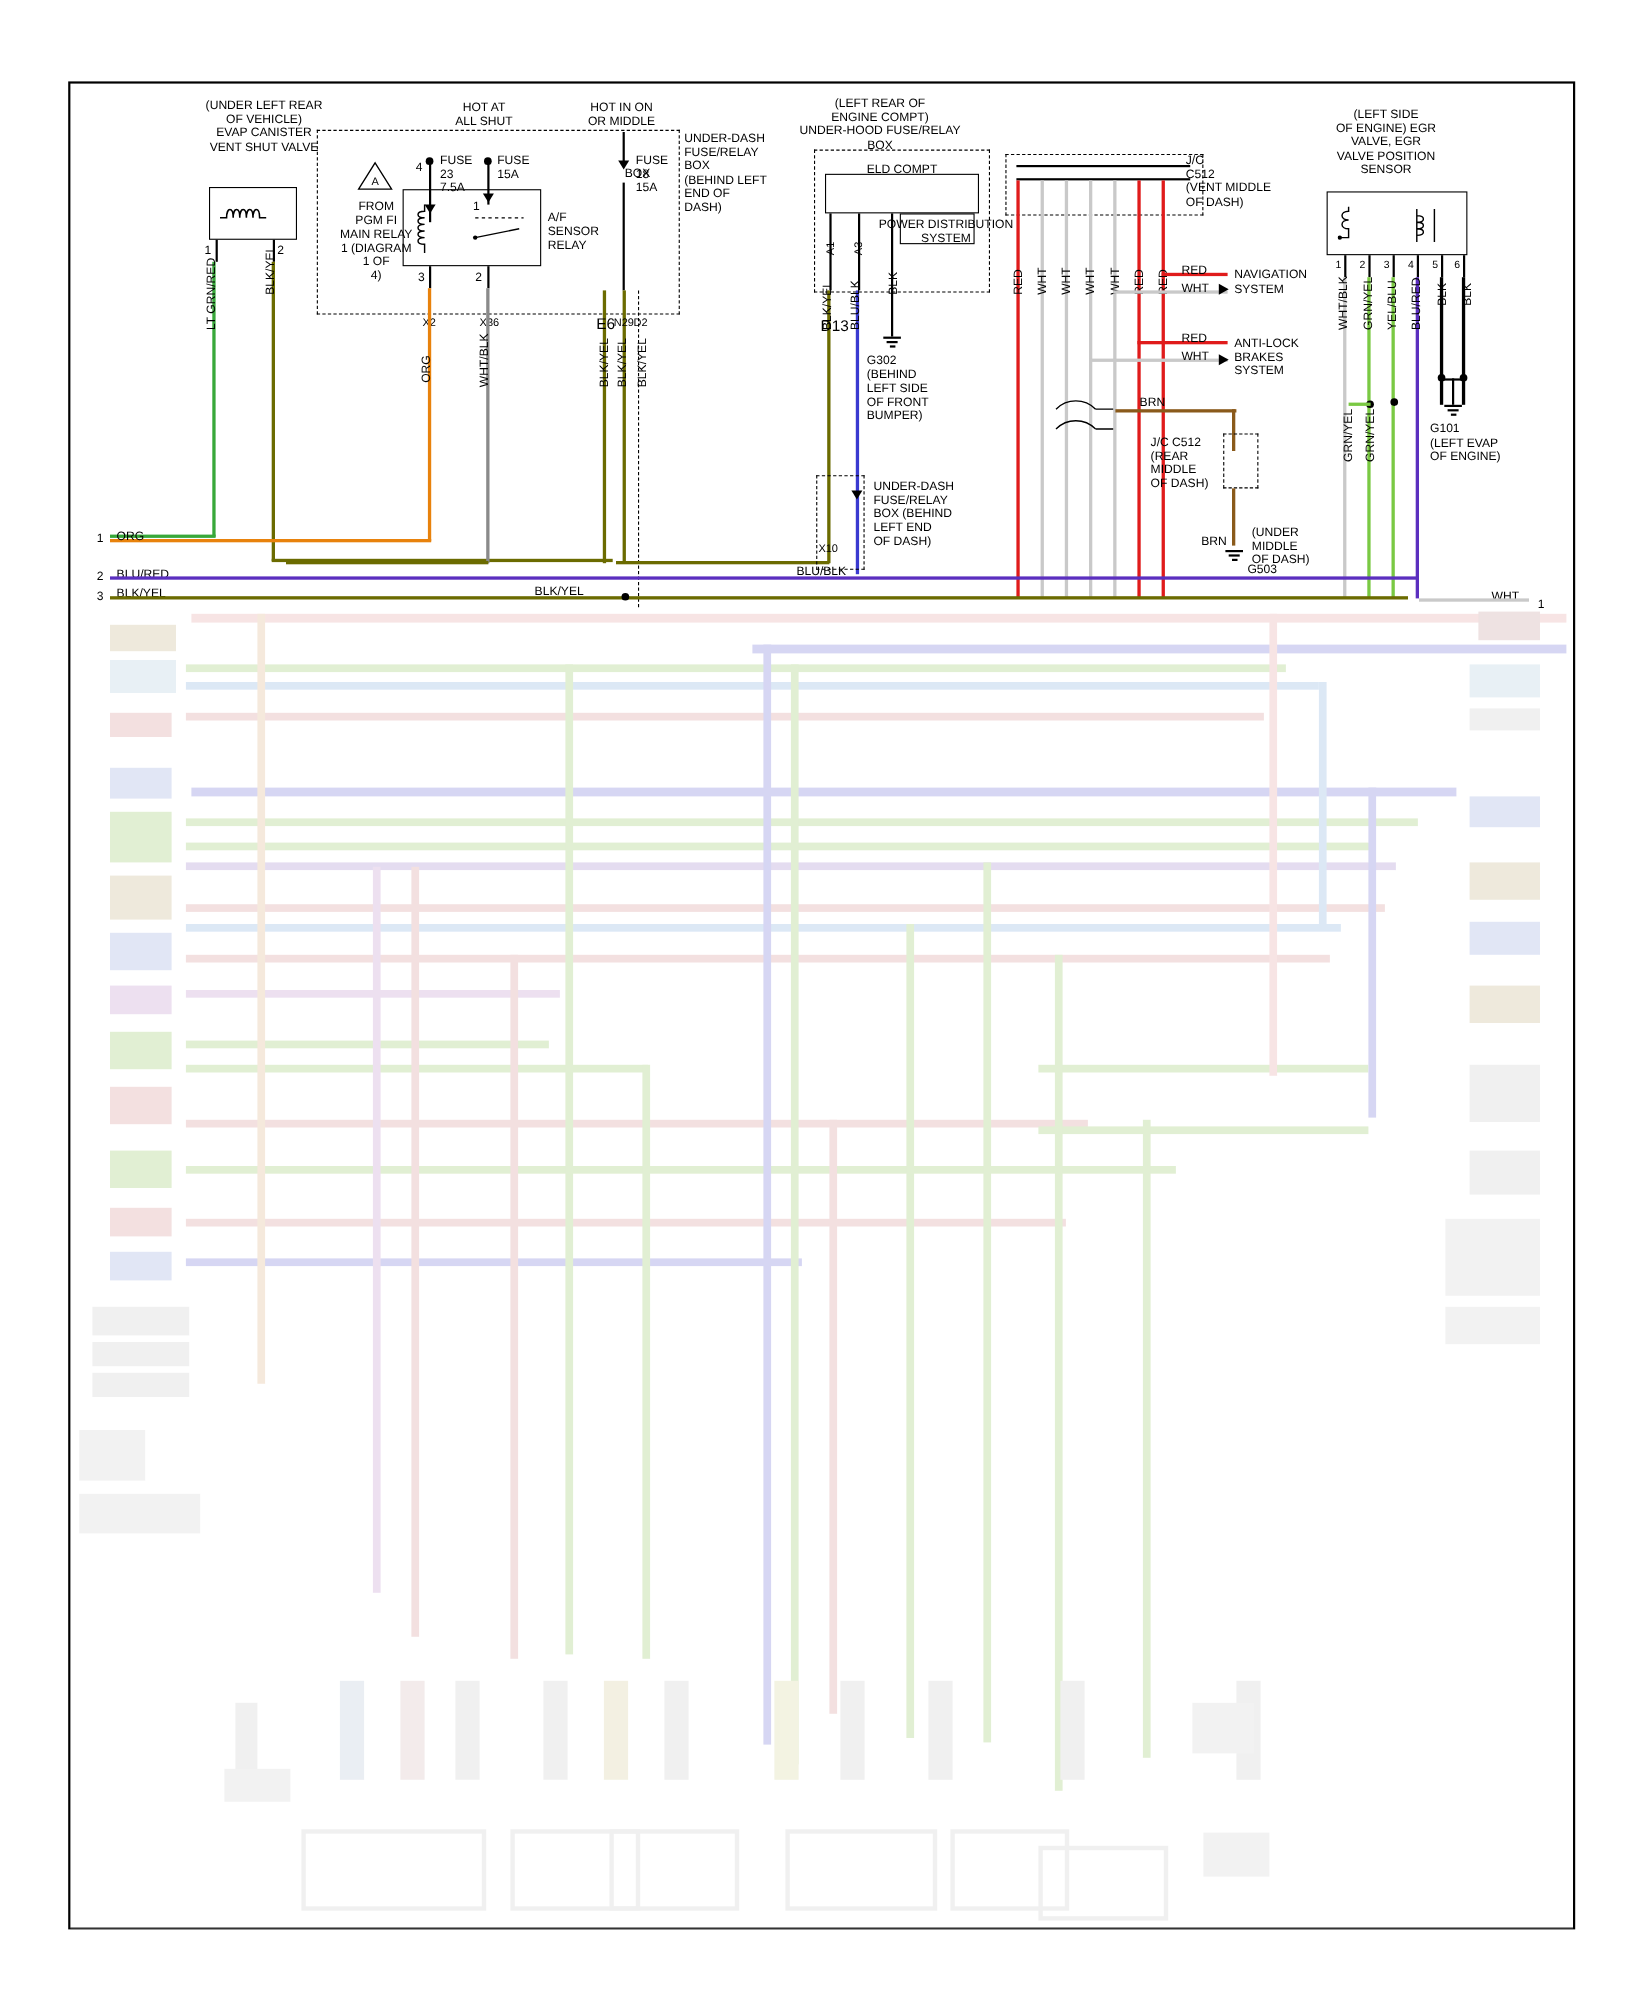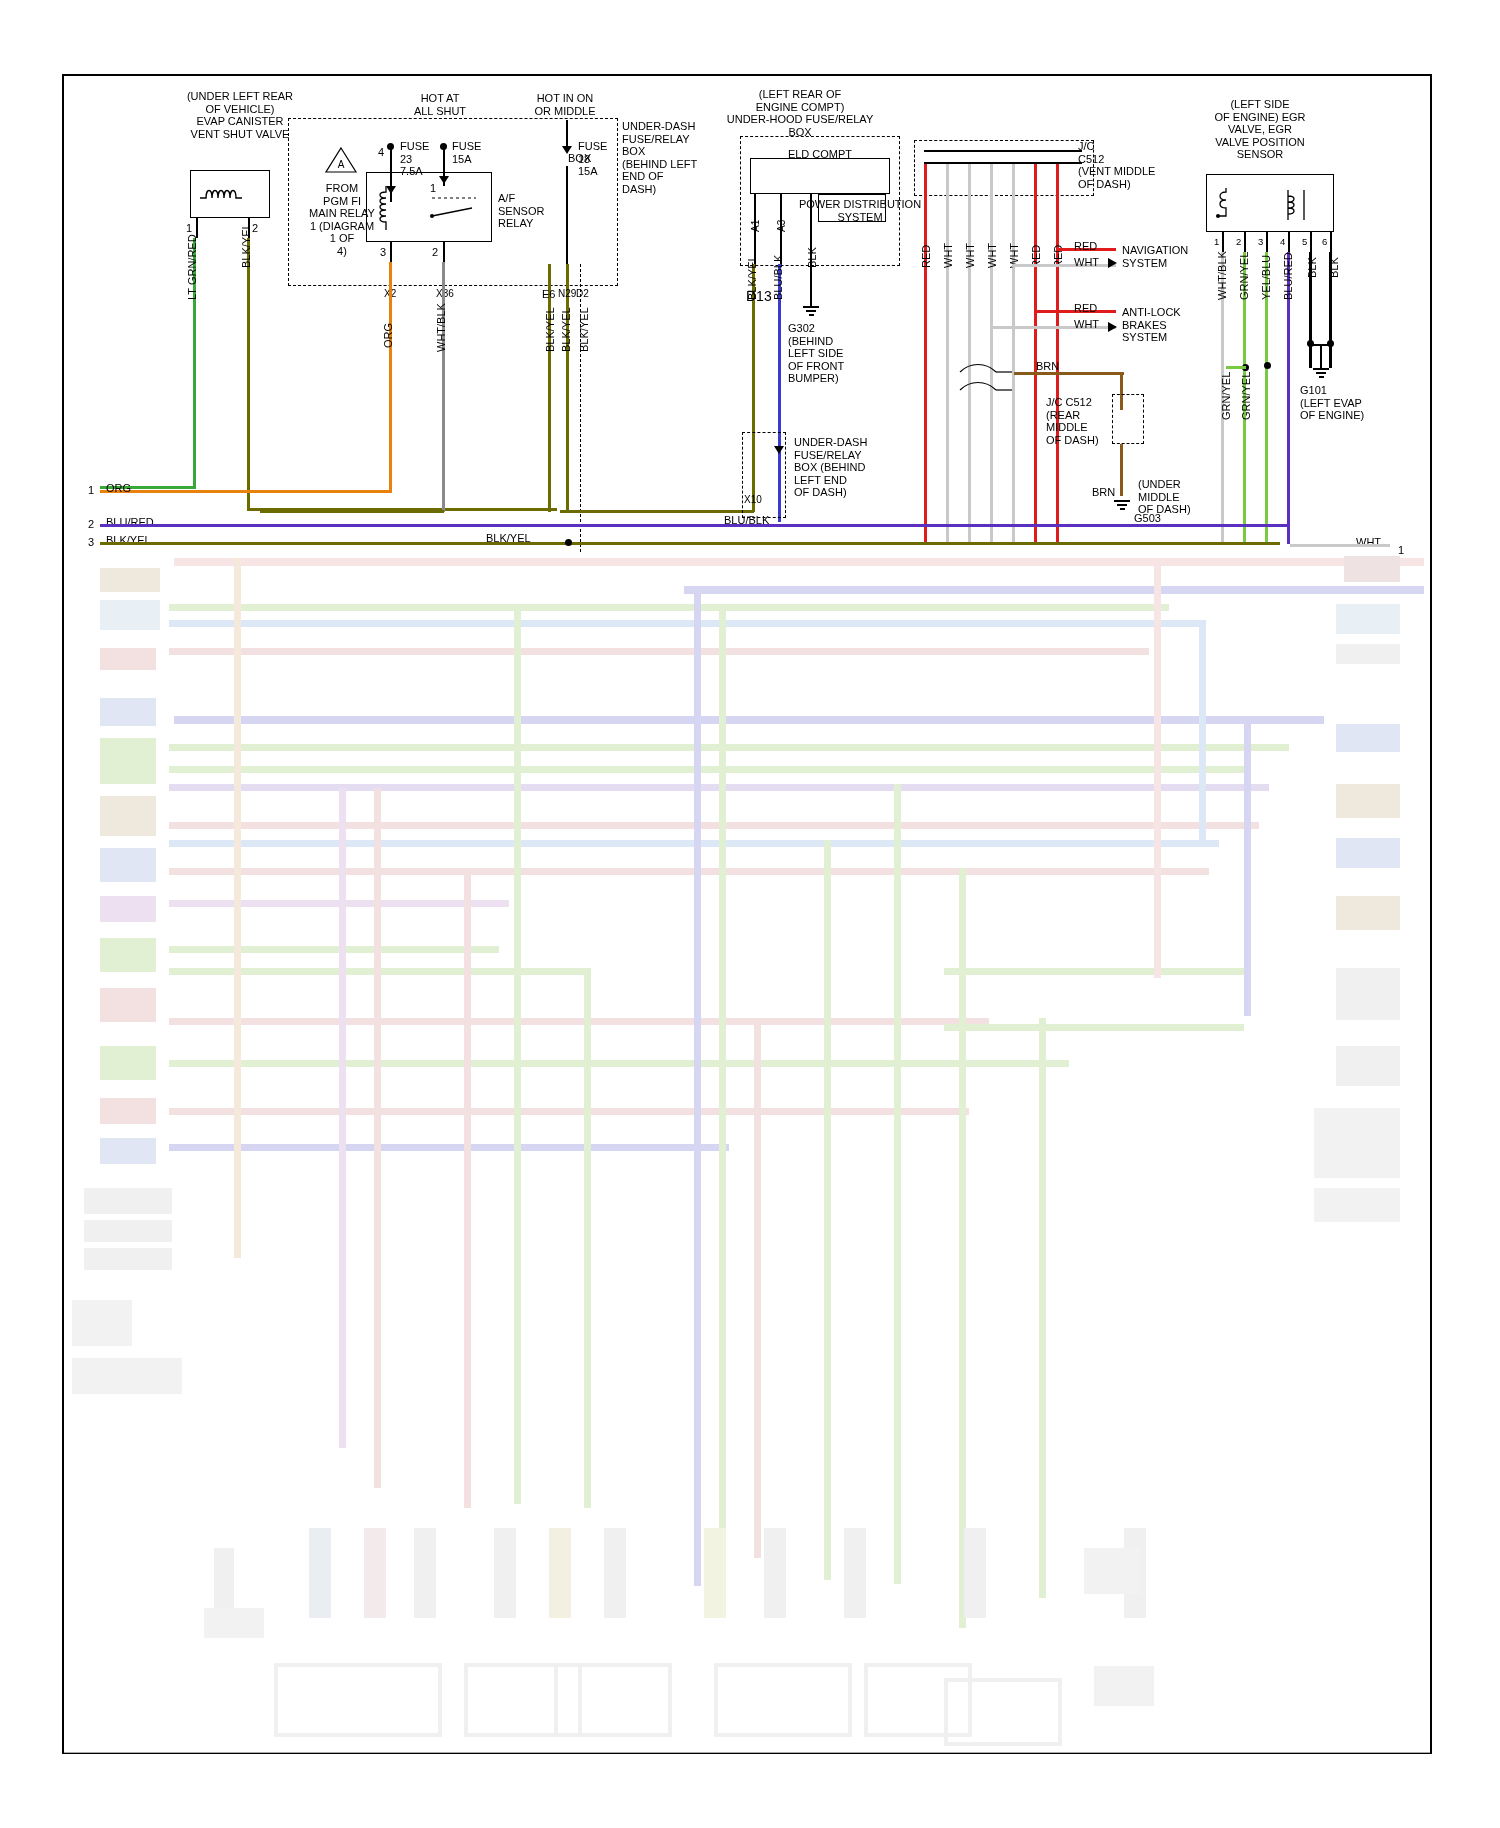--- a/index.html
+++ b/index.html
@@ -216,21 +216,21 @@
 18
 15A</div>
   <div class="txt" style="left:568px; top:152px;">BOX</div>
   <div class="ln" style="left:566px; top:120px; width:1.5px; height:32px;"></div>
   <div class="arrowdn" style="left:562px; top:146px;"></div>
   <div class="ln" style="left:566px; top:166px; width:1.5px; height:98px;"></div>
 
   <div class="wire" style="left:548px; top:264px; width:3px; height:248px; background:#6b6b00;"></div>
   <div class="wire" style="left:566px; top:264px; width:3px; height:248px; background:#6b6b00;"></div>
   <div class="dash-v" style="left:580px; top:264px; height:288px;"></div>
-  <div class="txt" style="left:542px; top:288px; font-size:11px;">E6</div>
+  <div class="txt" style="left:542px; top:288px; font-size:14px;">E6</div>
   <div class="txt" style="left:558px; top:288px; font-size:10px;">N29</div>
   <div class="txt" style="left:576px; top:288px; font-size:10px;">D2</div>
   <div class="vtxt" style="left:544px; top:352px;">BLK/YEL</div>
   <div class="vtxt" style="left:560px; top:352px;">BLK/YEL</div>
   <div class="vtxt" style="left:578px; top:352px;">BLK/YEL</div>
 
   <div class="txt c" style="left:700px; top:88px; width:200px;">(LEFT REAR OF
 ENGINE COMPT)
 UNDER-HOOD FUSE/RELAY
 BOX</div>

